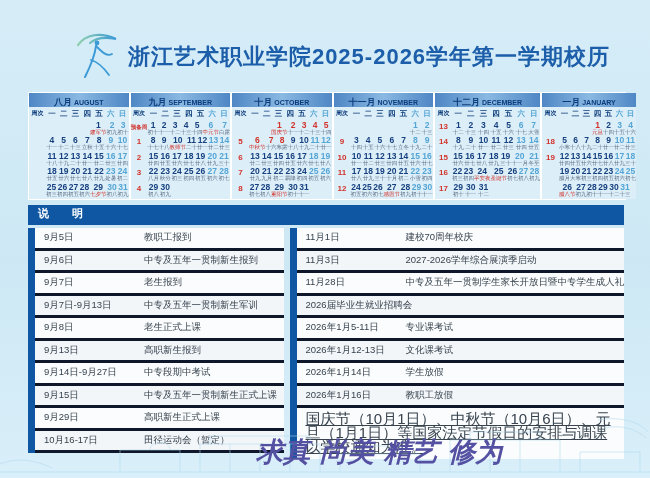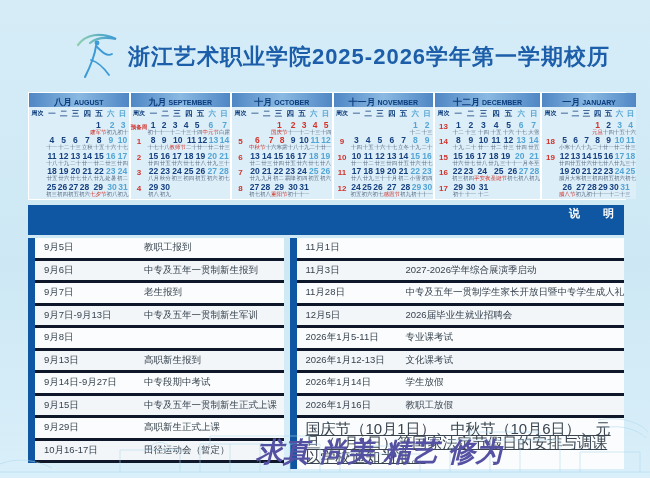--- a/index.html
+++ b/index.html
@@ -26,22 +26,22 @@
   .wnum.prep{font-size:5.5px;padding-top:4px;white-space:nowrap;}
   .day{text-align:center;padding-top:1px;overflow:visible;}
   .day .num{display:block;font-size:8.5px;font-weight:bold;line-height:8px;}
   .day .lun{display:block;font-size:5.5px;line-height:6px;color:#5d6d85;white-space:nowrap;}
   .c-w .num{color:#16407f;}
   .c-e .num{color:#54a5d5;}
   .c-h .num{color:#d2332b;}
   .lun.fest{color:#d2332b;}
   
   .notes{position:absolute;top:205px;left:28px;width:596px;}
-  .notes-header{height:30px;line-height:17px;background:#0f57a3;color:#ffffff;
-                font-size:11px;font-weight:bold;text-align:right;letter-spacing:10px;text-indent:10px;}
+  .notes-header{height:20px;line-height:17px;background:#0f57a3;color:#ffffff;
+                font-size:11px;font-weight:bold;text-align:left;letter-spacing:10px;text-indent:10px;}
   .notes-body{display:flex;gap:6px;margin-top:3px;align-items:flex-start;}
   .ntable{flex:1;background:#fafcfd;border-left:7px solid #0f57a3;}
   .nrow{display:flex;align-items:center;min-height:19.5px;border-bottom:3px solid #0f172a;
         font-size:9.5px;color:#38434e;padding-left:9px;}
   .nrow:nth-child(even){background:#f2f6f9;}
   .ndate{width:100px;flex-shrink:0;}
   .nevent{flex:1;white-space:nowrap;}
   .nfoot{font-size:15px;color:#38434e;line-height:14px;padding:4px 6px 5px 9px;text-decoration:underline;}
   
   .motto{position:absolute;top:434px;width:100%;text-align:center;
@@ -1020,20 +1020,21 @@
           <div class="nrow">
             <span class="ndate">9月7日</span>
             <span class="nevent">老生报到</span>
           </div>
           <div class="nrow">
             <span class="ndate">9月7日-9月13日</span>
             <span class="nevent">中专及五年一贯制新生军训</span>
           </div>
           <div class="nrow">
             <span class="ndate">9月8日</span>
+            <span class="nevent">老生正式上课</span>
           </div>
           <div class="nrow">
             <span class="ndate">9月13日</span>
             <span class="nevent">高职新生报到</span>
           </div>
           <div class="nrow">
             <span class="ndate">9月14日-9月27日</span>
             <span class="nevent">中专段期中考试</span>
           </div>
           <div class="nrow">
@@ -1045,31 +1046,31 @@
             <span class="nevent">高职新生正式上课</span>
           </div>
           <div class="nrow">
             <span class="ndate">10月16-17日</span>
             <span class="nevent">田径运动会（暂定）</span>
           </div>
         </div>
       <div class="ntable">
           <div class="nrow">
             <span class="ndate">11月1日</span>
+            <span class="nevent">建校70周年校庆</span>
           </div>
           <div class="nrow">
             <span class="ndate">11月3日</span>
             <span class="nevent">2027-2026学年综合展演季启动</span>
           </div>
           <div class="nrow">
             <span class="ndate">11月28日</span>
             <span class="nevent">中专及五年一贯制学生家长开放日暨中专学生成人礼</span>
           </div>
           <div class="nrow">
-            <span class="ndate">12月5日</span>
             <span class="nevent">2026届毕业生就业招聘会</span>
           </div>
           <div class="nrow">
             <span class="ndate">2026年1月5-11日</span>
             <span class="nevent">专业课考试</span>
           </div>
           <div class="nrow">
             <span class="ndate">2026年1月12-13日</span>
             <span class="nevent">文化课考试</span>
           </div>

